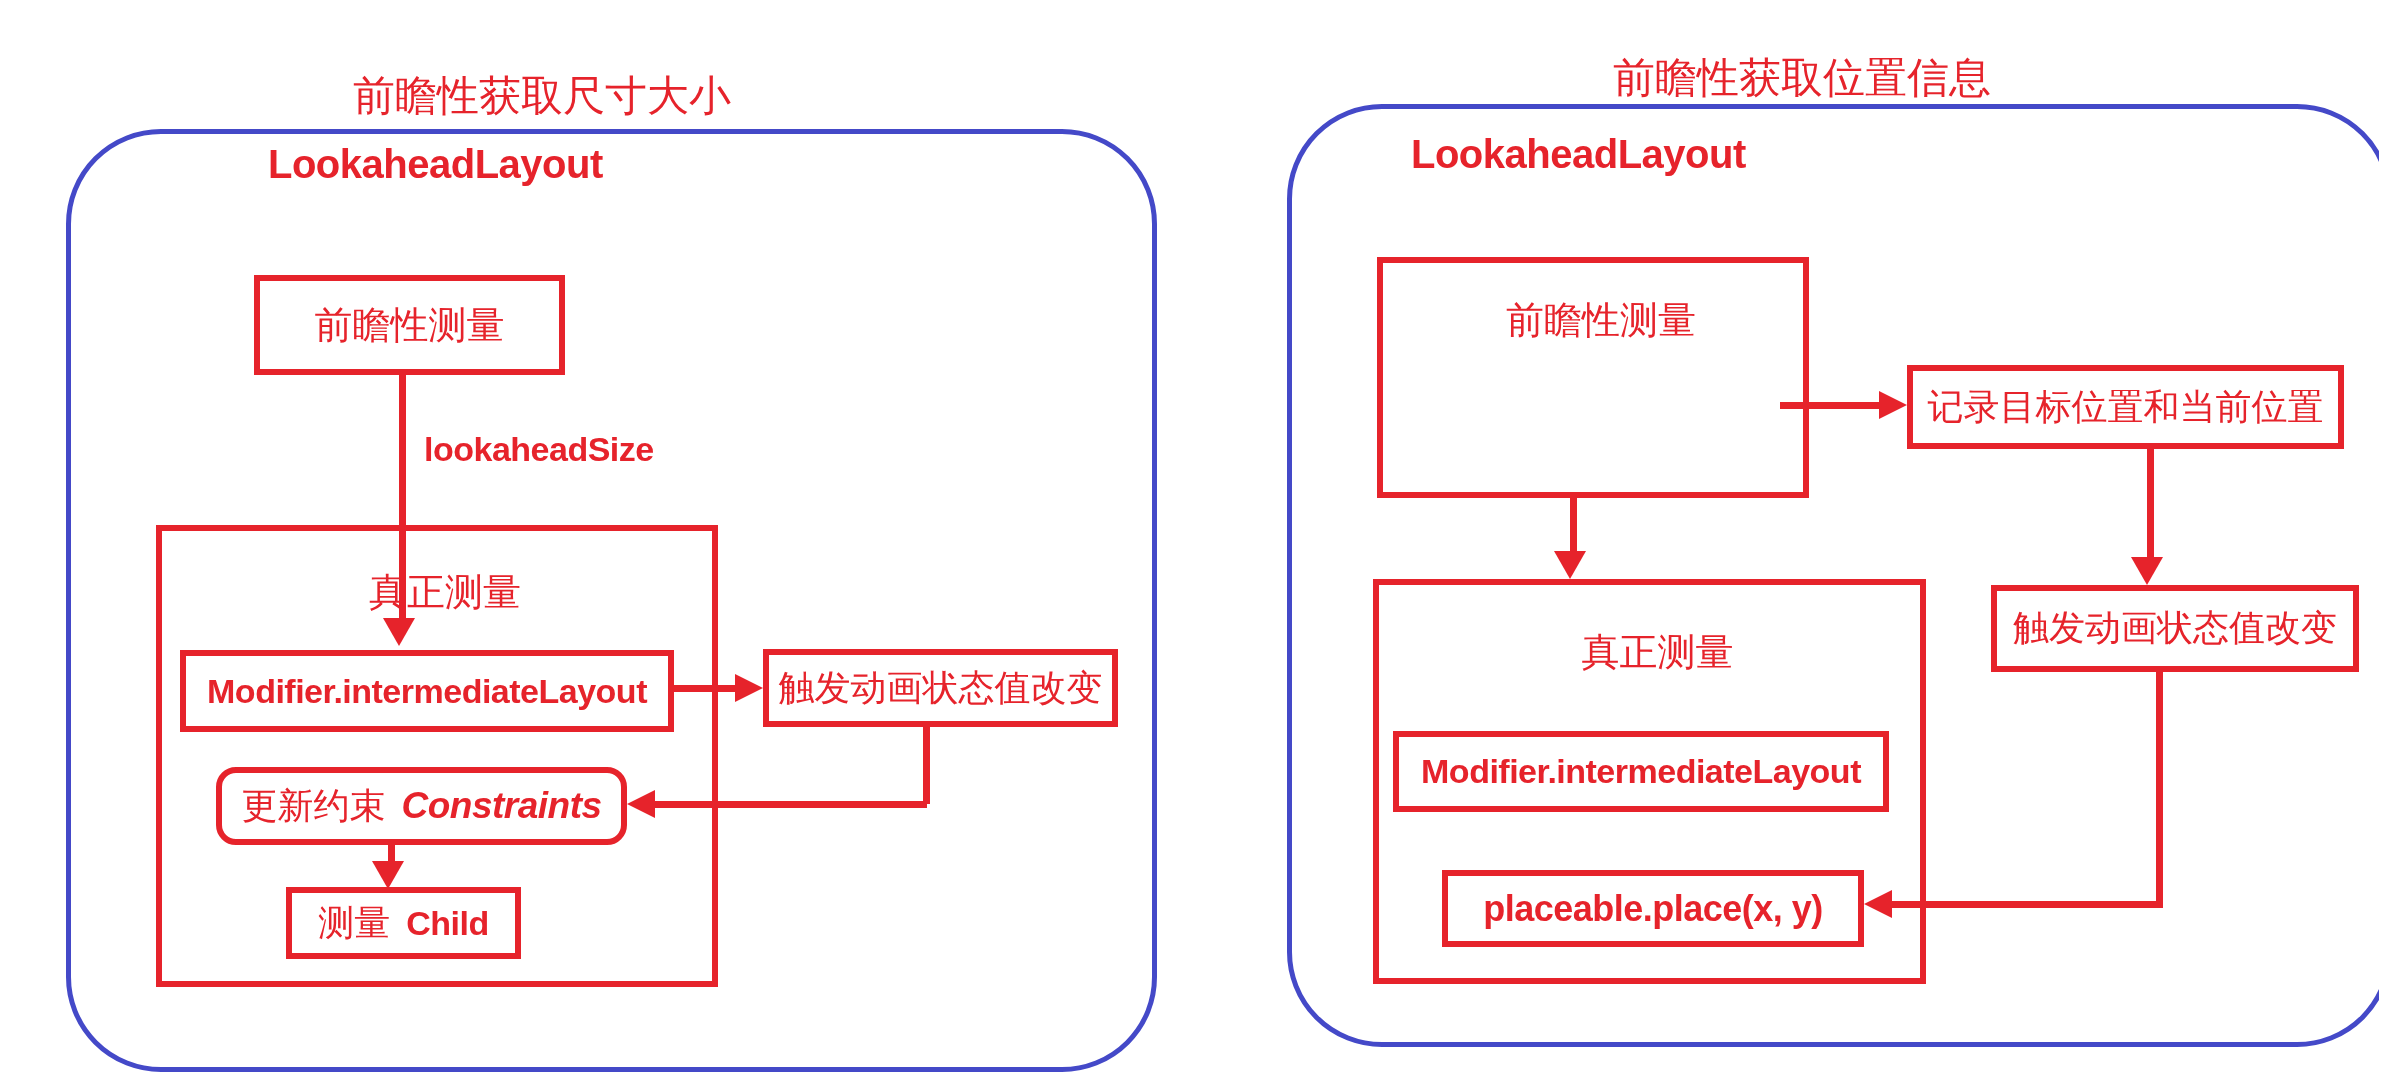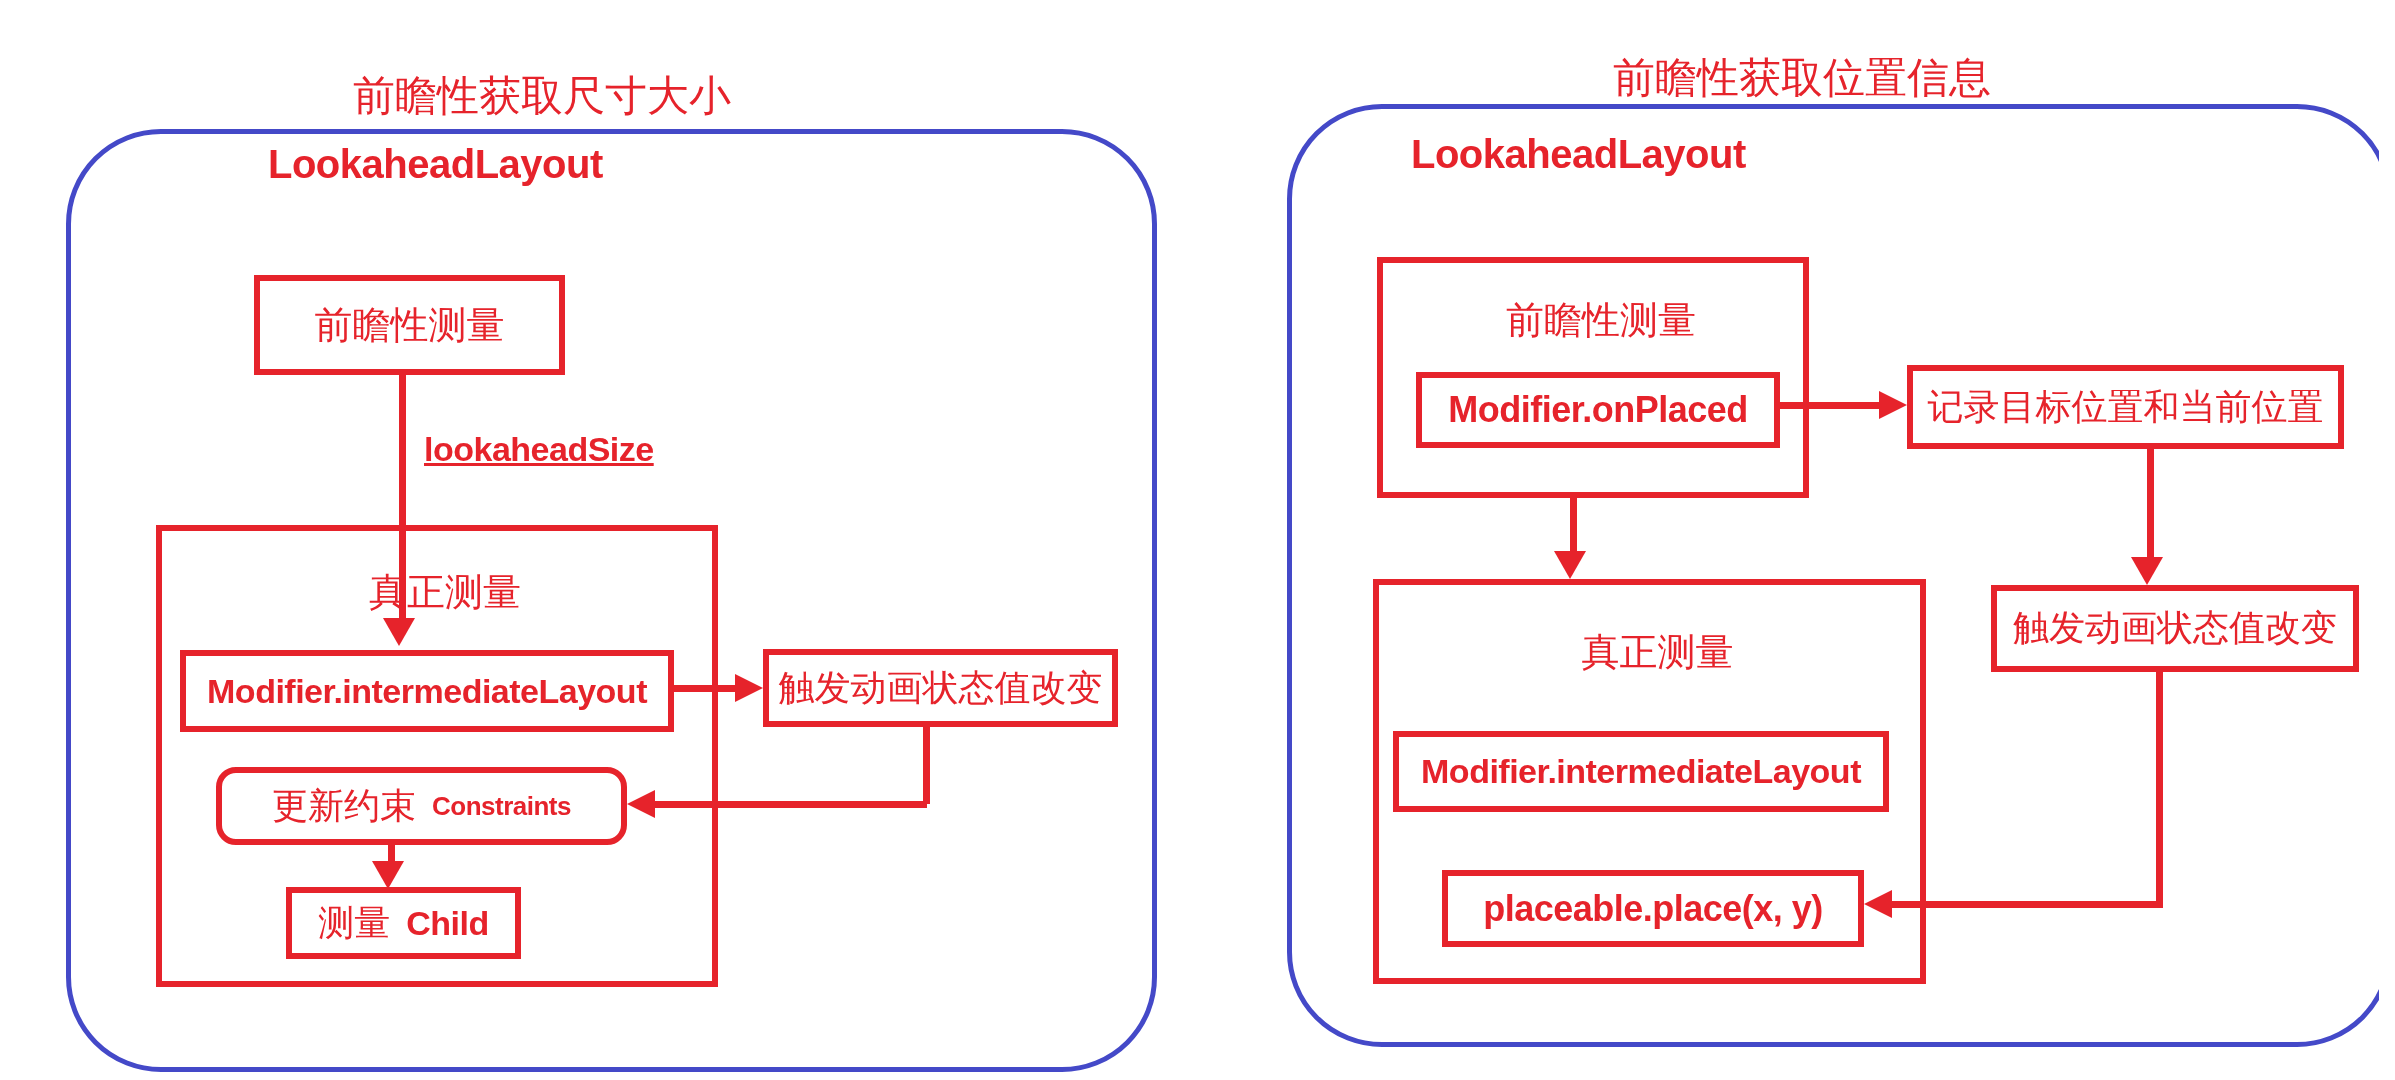--- a/index.html
+++ b/index.html
@@ -45,21 +45,21 @@
   <div class="abs bluebox" style="left:34px;top:97px;width:1091px;height:943px;"></div>
 
   <div class="abs code panel-label" style="left:236px;top:110px;">LookaheadLayout</div>
 
   <div class="abs redbox" style="left:222px;top:243px;width:311px;height:100px;">
     <span class="cjk" style="font-size:38px;">前瞻性测量</span>
   </div>
 
   <div class="abs vline" style="left:367px;top:343px;height:245px;"></div>
   <div class="abs ah-down" style="left:351px;top:586px;"></div>
-  <div class="abs code" style="left:392px;top:398px;font-size:34px;text-decoration:underline;">lookaheadSize</div>
+  <div class="abs code" style="left:392px;top:398px;font-size:34px;">lookaheadSize</div>
 
   <div class="abs redbox-open" style="left:124px;top:493px;width:562px;height:462px;">
     <div class="cjk" style="position:absolute;left:0;top:28px;width:100%;text-align:center;font-size:38px;">真正测量</div>
   </div>
 
   <div class="abs redbox" style="left:148px;top:618px;width:494px;height:82px;">
     <span class="code" style="font-size:34px;">Modifier.intermediateLayout</span>
   </div>
 
   <div class="abs hline" style="left:642px;top:653px;width:65px;"></div>
@@ -68,44 +68,41 @@
   <div class="abs redbox" style="left:731px;top:617px;width:355px;height:78px;">
     <span class="cjk" style="font-size:36px;">触发动画状态值改变</span>
   </div>
 
   <div class="abs vline" style="left:891px;top:695px;height:77px;"></div>
   <div class="abs hline" style="left:621px;top:769px;width:274px;"></div>
   <div class="abs ah-left" style="left:595px;top:758px;"></div>
 
   <div class="abs redbox" style="left:184px;top:735px;width:411px;height:78px;border-radius:20px;">
     <span class="cjk" style="font-size:36px;">更新约束</span>
-      <span class="code" style="font-size:26px;">Constraints</span>
+      <span class="code" style="font-size:37px;font-style:italic;">Constraints</span>
   </div>
 
   <div class="abs vline" style="left:356px;top:813px;height:18px;"></div>
   <div class="abs ah-down" style="left:340px;top:829px;"></div>
 
   <div class="abs cjk title" style="left:1550px;top:18px;width:440px;">前瞻性获取位置信息</div>
 
   <div class="abs redbox" style="left:254px;top:855px;width:235px;height:72px;">
     <span class="cjk" style="font-size:36px;">测量</span>
       <span class="code" style="font-size:34px;">Child</span>
   </div>
 
   <div class="abs bluebox" style="left:1255px;top:72px;width:1105px;height:943px;"></div>
 
   <div class="abs code panel-label" style="left:1379px;top:100px;">LookaheadLayout</div>
 
   <div class="abs redbox-open" style="left:1345px;top:225px;width:432px;height:241px;">
     <div class="cjk" style="position:absolute;left:0;top:24px;width:100%;text-align:center;font-size:38px;">前瞻性测量</div>
   </div>
 
-  <div class="abs redbox" style="left:1384px;top:340px;width:364px;height:76px;">
-    <span class="code" style="font-size:36px;">Modifier.onPlaced</span>
-  </div>
 
   <div class="abs hline" style="left:1748px;top:370px;width:99px;"></div>
   <div class="abs ah-right" style="left:1847px;top:359px;"></div>
 
   <div class="abs redbox" style="left:1875px;top:333px;width:437px;height:84px;text-align:right;">
     <span class="cjk" style="font-size:36px;">记录目标位置和当前位置</span>
   </div>
 
   <div class="abs vline" style="left:2115px;top:417px;height:110px;"></div>
   <div class="abs ah-down" style="left:2099px;top:525px;"></div>

